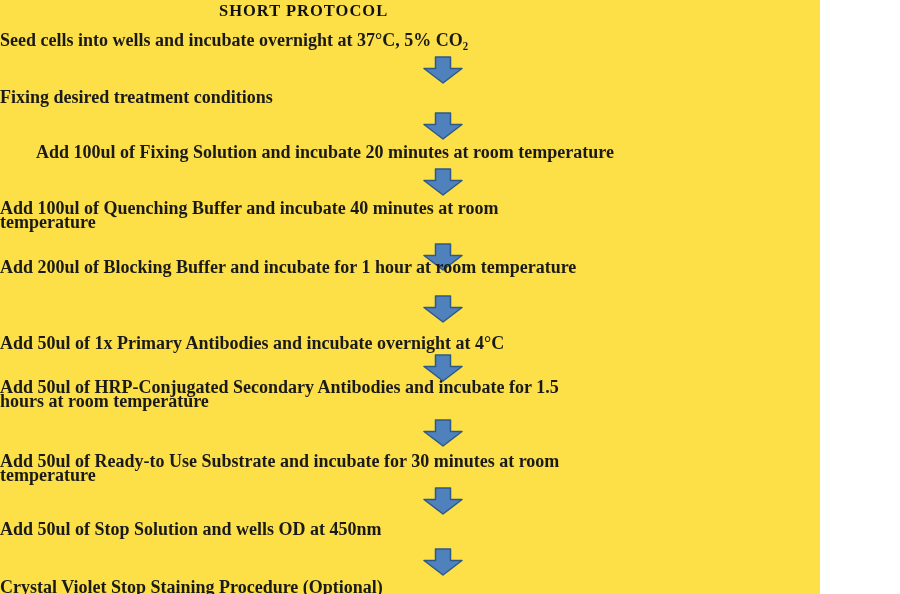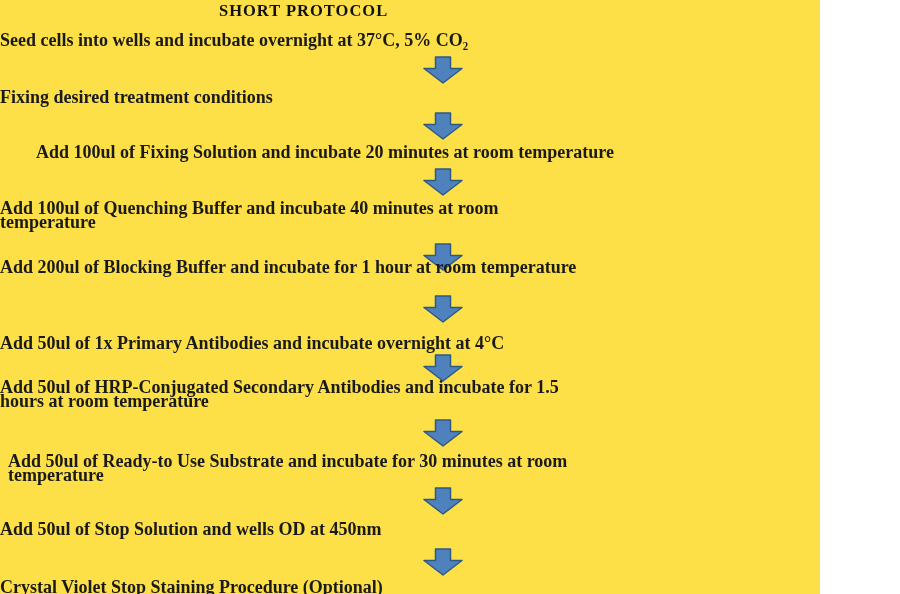--- a/index.html
+++ b/index.html
@@ -91,21 +91,21 @@
           <path d="M12.5 1 H27.5 V12.5 H39 L20 27 L1 12.5 H12.5 Z" fill="#4f81bd" stroke="#2d5986" stroke-width="1.5" stroke-linejoin="round"></path>
         </svg>
       </div>
       <div class="step" style="top: 364px; margin-top: 16px;">Add 50ul of HRP-Conjugated Secondary Antibodies and incubate for 1.5
 hours at room temperature</div>
       <div class="arrow" style="top: 419px;">
         <svg viewBox="0 0 40 28" xmlns="http://www.w3.org/2000/svg">
           <path d="M12.5 1 H27.5 V12.5 H39 L20 27 L1 12.5 H12.5 Z" fill="#4f81bd" stroke="#2d5986" stroke-width="1.5" stroke-linejoin="round"></path>
         </svg>
       </div>
-      <div class="step" style="top: 454px; padding-left: 8px;">Add 50ul of Ready-to Use Substrate and incubate for 30 minutes at room
+      <div class="step" style="top: 454px;">Add 50ul of Ready-to Use Substrate and incubate for 30 minutes at room
 temperature</div>
       <div class="arrow" style="top: 487px;">
         <svg viewBox="0 0 40 28" xmlns="http://www.w3.org/2000/svg">
           <path d="M12.5 1 H27.5 V12.5 H39 L20 27 L1 12.5 H12.5 Z" fill="#4f81bd" stroke="#2d5986" stroke-width="1.5" stroke-linejoin="round"></path>
         </svg>
       </div>
       <div class="step" style="top: 522px;">Add 50ul of Stop Solution and wells OD at 450nm</div>
       <div class="arrow" style="top: 548px;">
         <svg viewBox="0 0 40 28" xmlns="http://www.w3.org/2000/svg">
           <path d="M12.5 1 H27.5 V12.5 H39 L20 27 L1 12.5 H12.5 Z" fill="#4f81bd" stroke="#2d5986" stroke-width="1.5" stroke-linejoin="round"></path>

